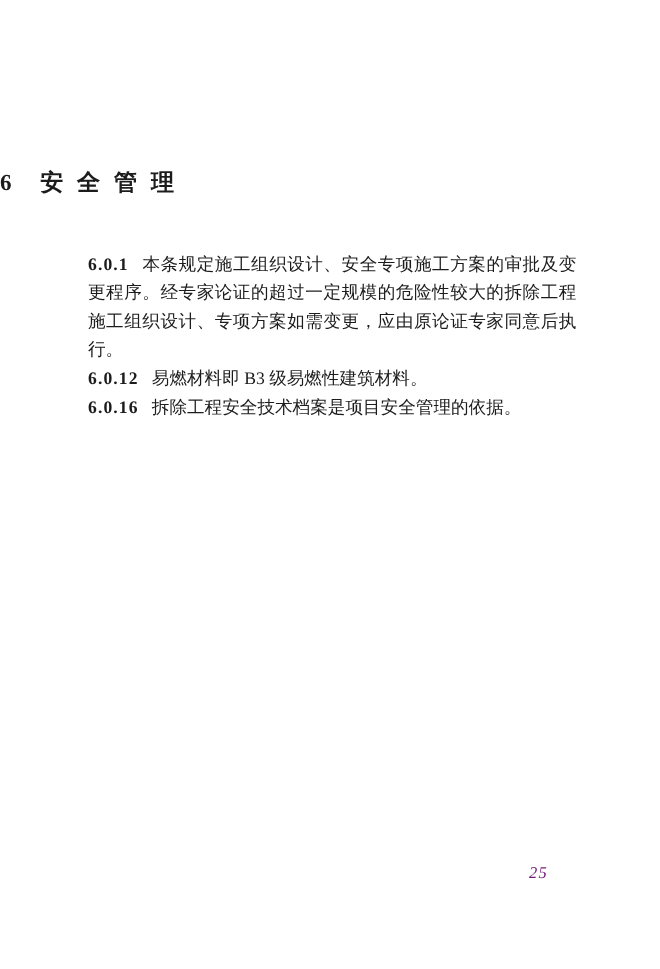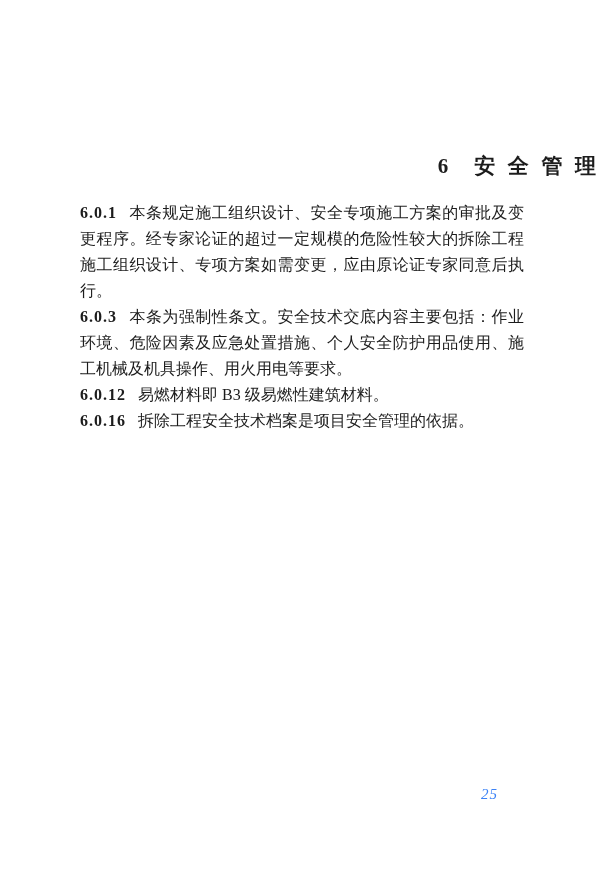--- a/index.html
+++ b/index.html
@@ -18,38 +18,38 @@
   .page {
     position: absolute;
     inset: 0;
     background: #ffffff;
   }
   .chapter-title {
     position: absolute;
     top: 152px;
     left: 0;
     width: 596px;
-    text-align: right;
+    text-align: left;
     font-size: 21px;
     font-weight: bold;
     white-space: nowrap;
   }
   .chapter-num {
     display: inline-block;
     margin-right: 26px;
     letter-spacing: 0;
   }
   .chapter-name {
     display: inline-block;
     letter-spacing: 0.6em;
     margin-right: -0.6em;
   }
   .content {
     position: absolute;
-    top: 200px;
+    top: 228px;
     left: 80px;
     width: 444px;
     font-size: 16px;
     line-height: 26px;
     text-align: justify;
   }
   p.clause {
     margin: 0;
     padding: 0;
   }
@@ -58,35 +58,34 @@
     letter-spacing: 1px;
     padding-right: 12px;
     white-space: nowrap;
   }
   .page-number {
     position: absolute;
     top: 786px;
     right: 102px;
     font-size: 15px;
     font-style: italic;
-    color: #3b82f6;
+    color: #701a75;
     letter-spacing: 1px;
   }
 </style>
 </head>
 <body>
 
 <div class="page">
 
   <div class="chapter-title">
     <span class="chapter-num">6</span><span class="chapter-name">安全管理</span>
   </div>
 
   <div class="content">
     <p class="clause"><span class="clause-num">6.0.1</span><span>本条规定施工组织设计、安全专项施工方案的审批及变更程序。经专家论证的超过一定规模的危险性较大的拆除工程施工组织设计、专项方案如需变更，应由原论证专家同意后执行。</span></p>
-    <p class="clause"><span class="clause-num">6.0.3</span><span>本条为强制性条文。安全技术交底内容主要包括：作业环境、危险因素及应急处置措施、个人安全防护用品使用、施工机械及机具操作、用火用电等要求。</span></p>
     <p class="clause"><span class="clause-num">6.0.12</span><span>易燃材料即 B3 级易燃性建筑材料。</span></p>
     <p class="clause"><span class="clause-num">6.0.16</span><span>拆除工程安全技术档案是项目安全管理的依据。</span></p>
   </div>
 
   <div class="page-number">25</div>
 
 </div>
 
 </body></html>

